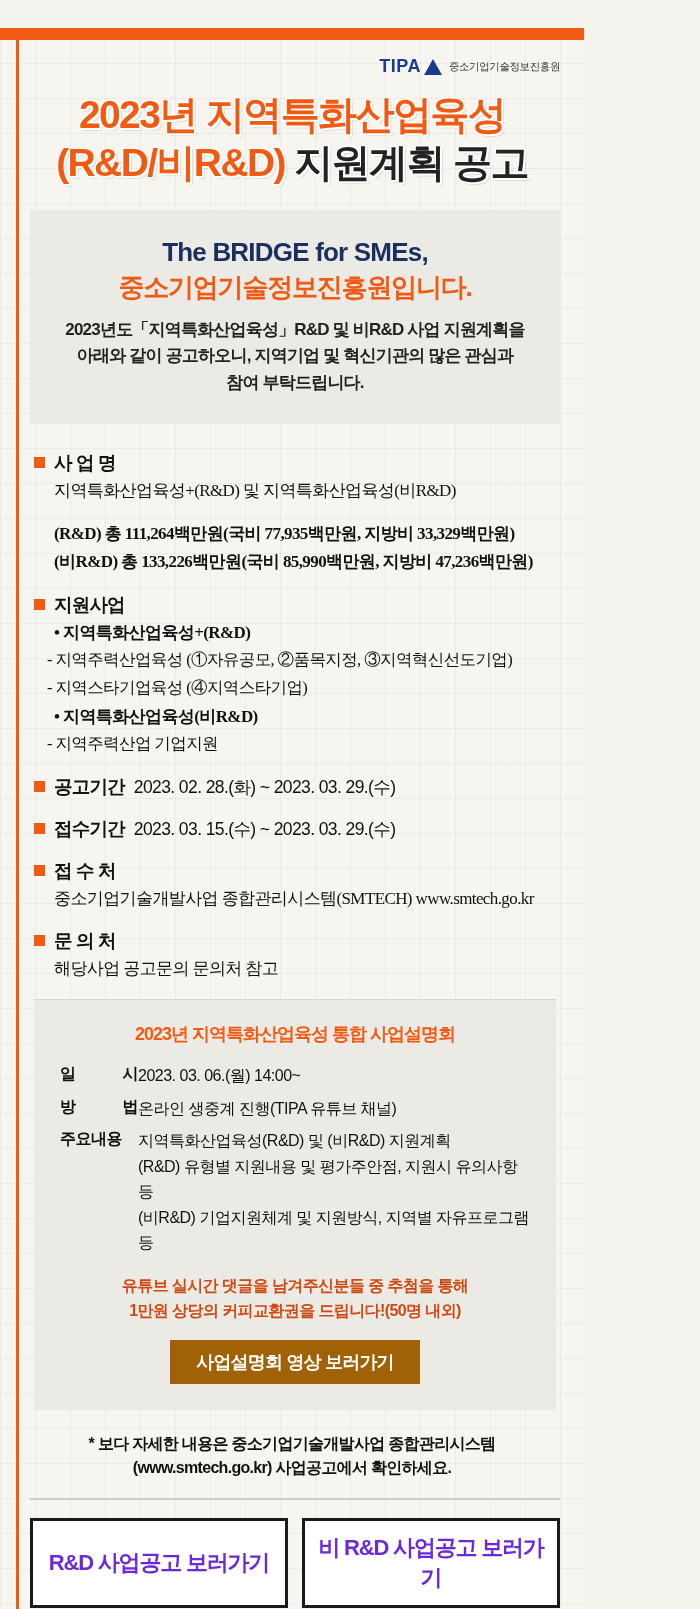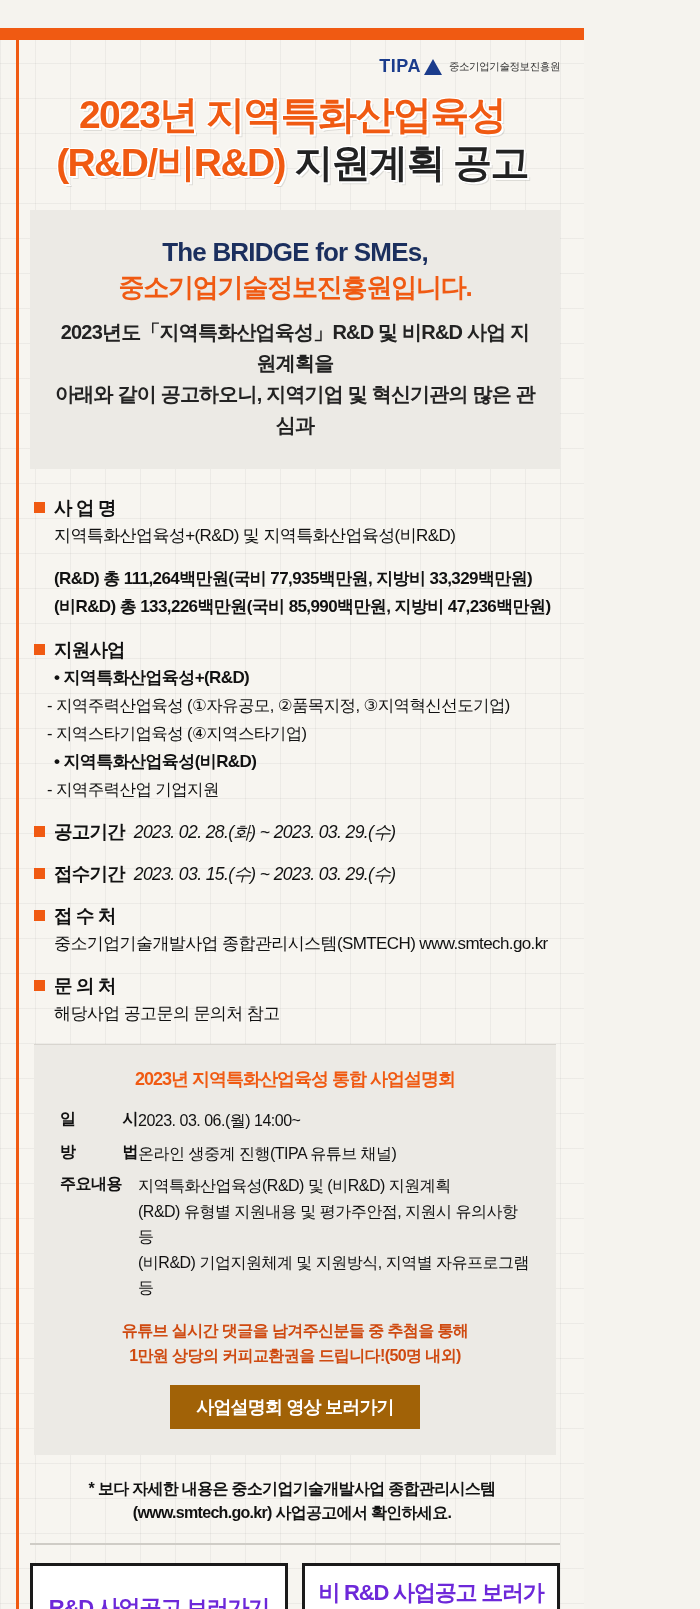--- a/index.html
+++ b/index.html
@@ -112,21 +112,21 @@
   }
   .intro-head2 {
     font-size: 26px;
     font-weight: bold;
     color: #f05a12;
     letter-spacing: -1.2px;
     line-height: 1.35;
     margin-bottom: 12px;
   }
   .intro-body {
-    font-size: 20px;
+    font-size: 17px;
     font-weight: bold;
     color: #222;
     line-height: 1.55;
     letter-spacing: -0.8px;
   }
 
   
   .info {
     padding: 26px 28px 0 34px;
   }
@@ -148,29 +148,29 @@
     flex: 0 0 auto;
     position: relative;
     top: -1px;
   }
   .head-label { white-space: nowrap; }
   .head-inline {
     font-weight: normal;
     font-size: 17.5px;
     letter-spacing: -0.6px;
     color: #111;
-    font-style: italic;
   }
   .info-body {
     font-size: 17px;
     line-height: 1.5;
     letter-spacing: -0.6px;
     color: #111;
     padding-left: 20px;
     margin-top: 3px;
+    font-family: Liberation Serif, serif;
   }
   .info-body.bold { font-weight: bold; }
   .sub-bullet {
     font-weight: bold;
     font-size: 17px;
     letter-spacing: -0.6px;
   }
   .sub-dash {
     font-size: 16.5px;
     letter-spacing: -0.6px;
@@ -291,20 +291,21 @@
   <div class="title-block">
     <div class="title-line">2023년 지역특화산업육성</div>
     <div class="title-line"><span>(R&amp;D/비R&amp;D)</span><span class="dark"> 지원계획 공고</span></div>
   </div>
 
   <div class="intro-box">
     <div class="intro-head1">The BRIDGE for SMEs,</div>
     <div class="intro-head2">중소기업기술정보진흥원입니다.</div>
     <div class="intro-body">2023년도「지역특화산업육성」R&amp;D 및 비R&amp;D 사업 지원계획을</div>
     <div class="intro-body">아래와 같이 공고하오니, 지역기업 및 혁신기관의 많은 관심과</div>
+    <div class="intro-body">참여 부탁드립니다.</div>
   </div>
 
   <div class="info">
 
     <div class="info-item">
       <div class="info-head">
         <span class="sq"></span>
         <span class="head-label">사 업 명</span>
       </div>
       <div class="info-body">지역특화산업육성+(R&amp;D) 및 지역특화산업육성(비R&amp;D)</div>

